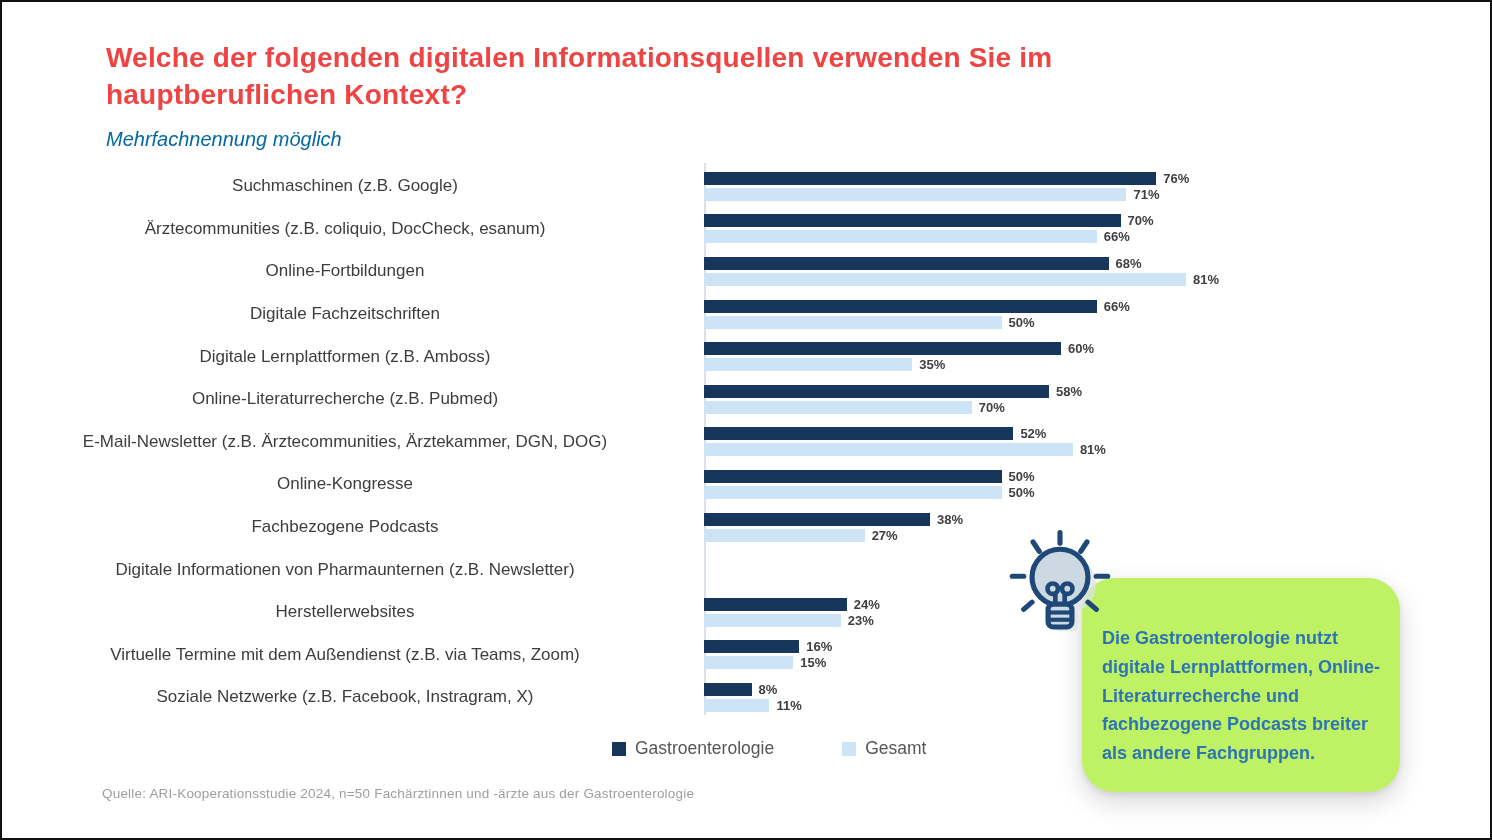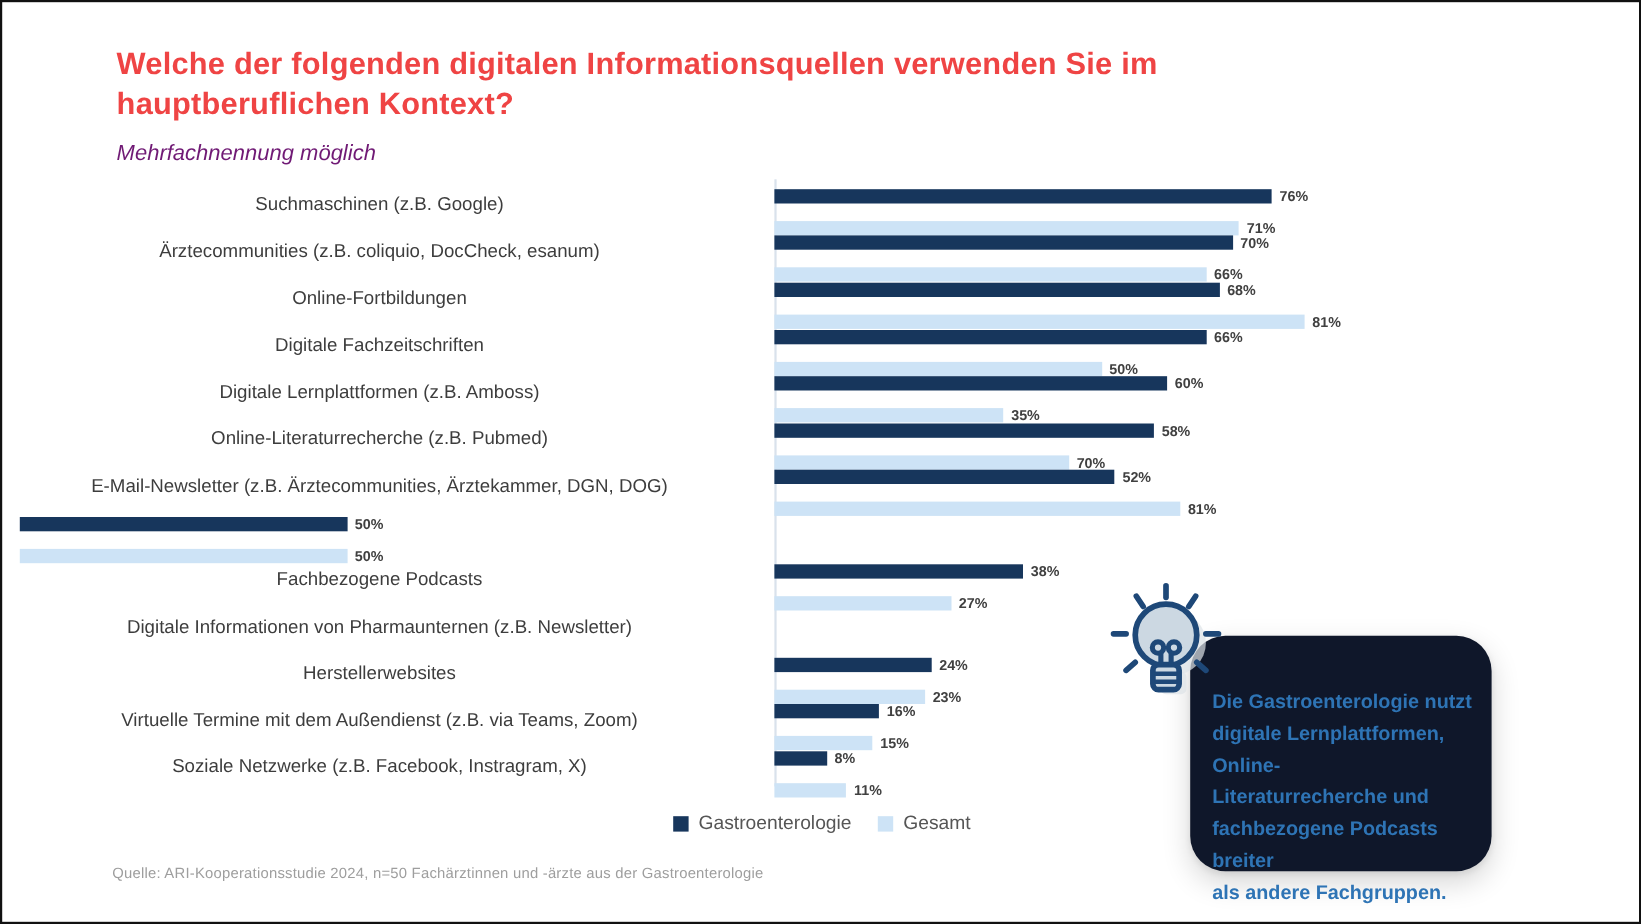--- a/index.html
+++ b/index.html
@@ -14,21 +14,21 @@
     overflow: hidden;
   }
 
   .title {
     position: absolute; left: 104px; top: 38px;
     font-size: 28px; font-weight: 700; color: #ef4444;
     line-height: 1.32; white-space: pre-line; letter-spacing: 0.2px;
   }
   .subtitle {
     position: absolute; left: 104px; top: 126px;
-    font-size: 20px; font-style: italic; color: #701a75;
+    font-size: 20px; font-style: italic; color: #0369a1;
   }
 
   .chart {
     position: absolute; left: 0; top: 163px; width: 1300px; height: 556px;
   }
   .axis-line {
     position: absolute; left: 702px; top: -2px; width: 1.5px; height: 552px;
     background: #d9e2ec;
   }
   .row {
@@ -39,47 +39,47 @@
   .row-label {
     width: 686px; text-align: center;
     font-size: 17px; color: #3d3d3d;
     flex: 0 0 auto;
   }
   .pair {
     margin-left: 16px;
     display: flex; flex-direction: column; gap: 3px;
     flex: 0 0 auto;
   }
-  .bar-line { display: flex; align-items: center; height: 13px; margin-top: 13px; }
+  .bar-line { display: flex; align-items: center; height: 13px; }
   .bar { height: 13px; }
   .bar.dark  { background: #17365c; }
   .bar.light { background: #cde3f6; }
   .val {
     margin-left: 7px;
     font-size: 13px; font-weight: 700; color: #404040;
     white-space: nowrap;
   }
 
   .legend {
     position: absolute; left: 610px; top: 736px;
-    display: flex; align-items: center; gap: 24px;
+    display: flex; align-items: center; gap: 68px;
   }
   .legend-item { display: flex; align-items: center; gap: 9px; }
   .swatch { width: 14px; height: 14px; flex: 0 0 auto; }
   .legend-label { font-size: 17.5px; color: #565656; }
 
   .source {
     position: absolute; left: 100px; top: 784px;
     font-size: 13.5px; color: #9e9e9e; letter-spacing: 0.2px;
   }
 
   .callout {
     position: absolute; left: 1080px; top: 576px;
-    width: 274px; height: 214px;
-    background: #0f172a;
+    width: 318px; height: 214px;
+    background: #bef264;
     border-radius: 32px;
     box-shadow: 0 10px 26px rgba(0,0,0,0.16), 0 2px 6px rgba(0,0,0,0.08);
     padding: 46px 4px 18px 20px;
   }
   .callout-text {
     font-size: 18px; font-weight: 700; color: #2e74b5;
     line-height: 1.6; white-space: pre-line;
   }
   .bulb {
     position: absolute; left: 1001px; top: 527px;
@@ -191,20 +191,21 @@
           <span class="val dark-val">52%</span>
         </div>
         <div class="bar-line">
           <div class="bar light" style="width: 368.9px; background: rgb(205, 227, 246);"></div>
           <span class="val light-val">81%</span>
         </div>
       </div>
     </div>
 
     <div class="row">
+      <div class="row-label">Online-Kongresse</div>
       <div class="pair">
         <div class="bar-line">
           <div class="bar dark" style="width: 297.5px; background: rgb(23, 54, 92);"></div>
           <span class="val dark-val">50%</span>
         </div>
         <div class="bar-line">
           <div class="bar light" style="width: 297.5px; background: rgb(205, 227, 246);"></div>
           <span class="val light-val">50%</span>
         </div>
       </div>

